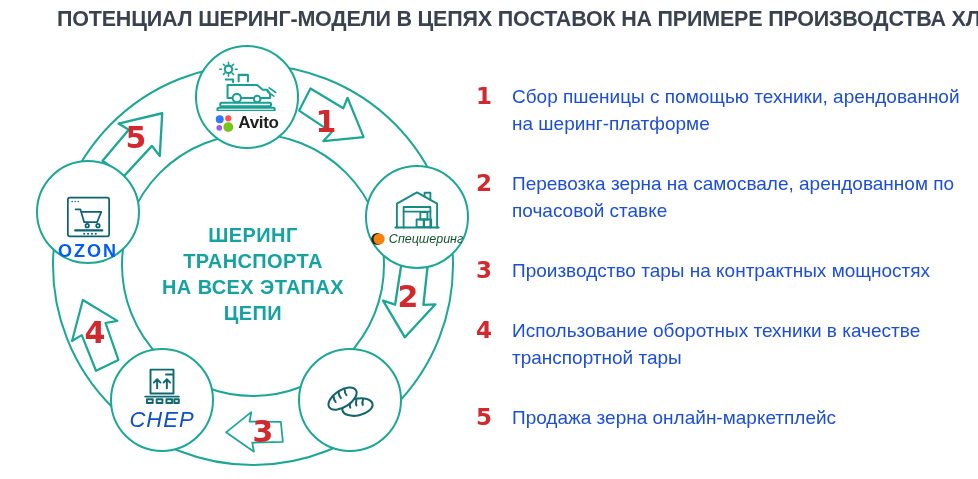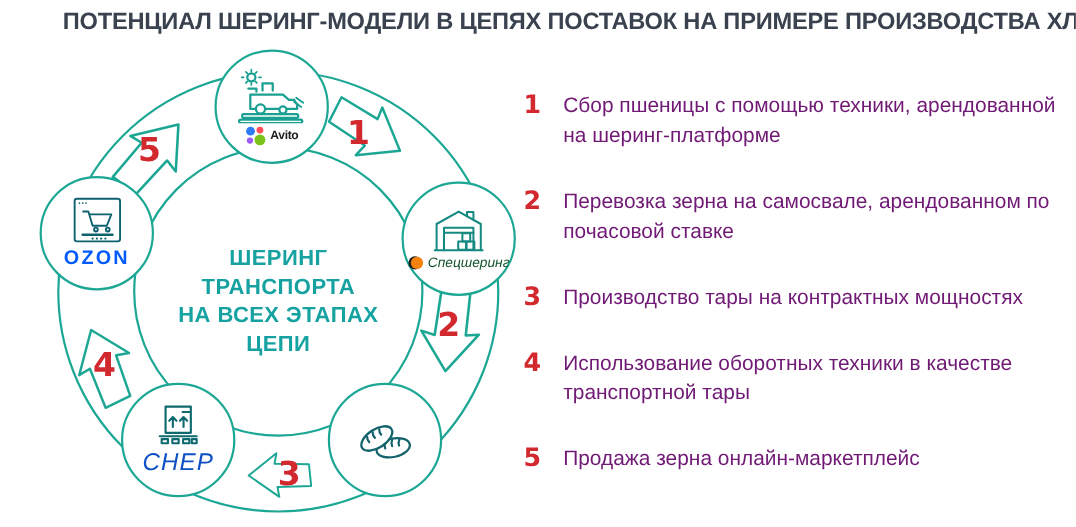--- a/index.html
+++ b/index.html
@@ -21,23 +21,23 @@
   .node{
     position:absolute;width:104px;height:104px;border-radius:50%;
     background:#fff;border:2px solid #1ca795;box-sizing:border-box;
     display:flex;flex-direction:column;align-items:center;justify-content:center;
     gap:2px;z-index:3;
   }
   .node-avito{left:195px;top:0;}
   .node-spec{left:365px;top:120px;}
   .node-bread{left:298px;top:303px;}
   .node-chep{left:110px;top:303px;}
-  .node-ozon{left:36px;top:115px;}
+  .node-ozon{left:36px;top:115px;justify-content:flex-end;}
   .logo-row{display:flex;align-items:center;gap:4px;}
-  .logo-avito-text{font-size:11px;font-weight:bold;color:#1f1f1f;letter-spacing:-0.3px;}
+  .logo-avito-text{font-size:17px;font-weight:bold;color:#1f1f1f;letter-spacing:-0.3px;}
   .logo-spec-text{font-size:12.5px;color:#14532d;font-style:italic;}
   .logo-ozon{font-size:18px;font-weight:bold;color:#005bff;letter-spacing:2px;}
   .logo-chep{font-size:22px;font-weight:normal;font-style:italic;color:#0d4fc5;letter-spacing:1px;}
   .center-label{
     position:absolute;left:253px;top:229px;transform:translate(-50%,-50%);
     width:240px;text-align:center;z-index:2;
     font-size:20px;line-height:26px;font-weight:bold;color:#16a2a0;
     letter-spacing:0.4px;white-space:pre-line;
   }
   .num-badge{
@@ -55,21 +55,21 @@
     position:absolute;left:476px;top:83px;width:500px;
     display:flex;flex-direction:column;gap:33px;
   }
   .step-row{display:flex;align-items:flex-start;}
   .step-num{
     width:36px;flex:0 0 36px;
     font-family:"DejaVu Sans", sans-serif;
     font-size:23px;line-height:27px;font-weight:bold;color:#d2292f;
   }
   .step-text{
-    font-size:19px;line-height:27px;color:#701a75;
+    font-size:19px;line-height:27px;color:#1d4ed8;
     white-space:pre-line;width:460px;
   }
 </style>
 </head>
 <body>
 
 <h1 class="page-title">ПОТЕНЦИАЛ ШЕРИНГ-МОДЕЛИ В ЦЕПЯХ ПОСТАВОК НА ПРИМЕРЕ ПРОИЗВОДСТВА ХЛЕБА:</h1>
 
 <div class="diagram">
 

